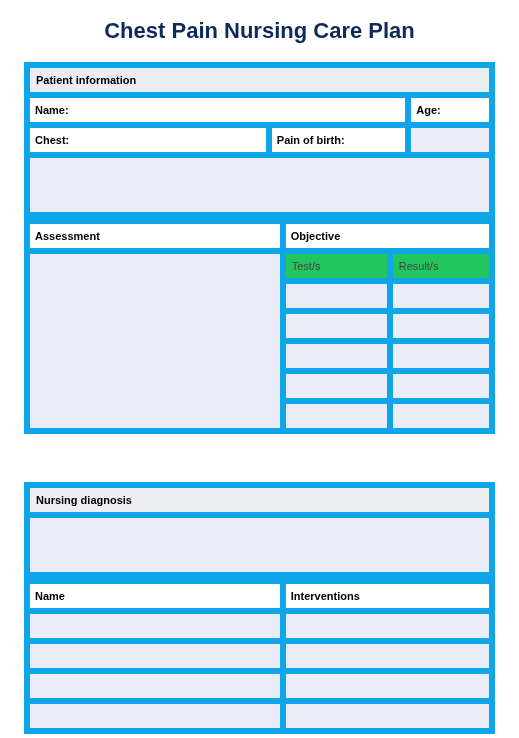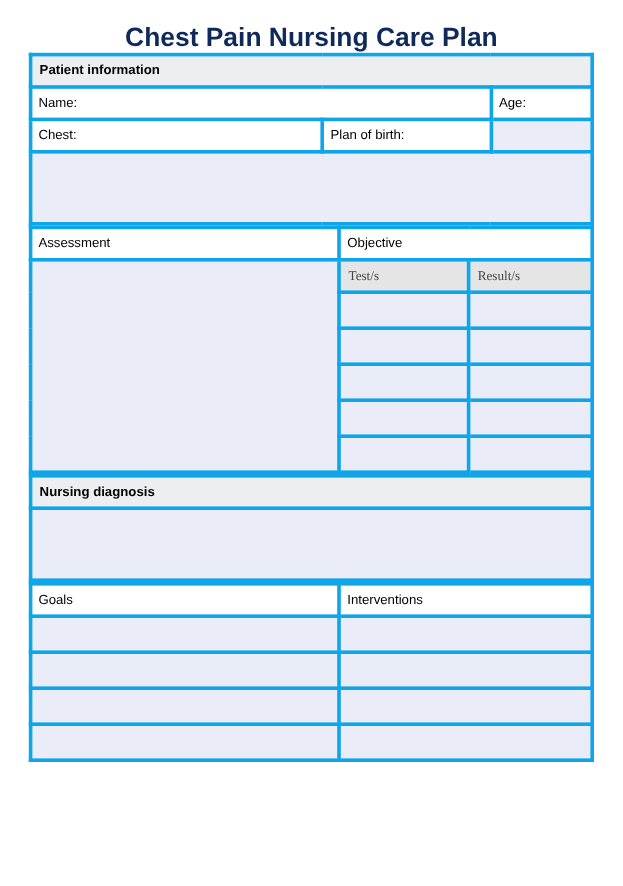--- a/index.html
+++ b/index.html
@@ -8,64 +8,64 @@
     background: #ffffff;
     width: 519px;
     height: 738px;
     padding: 18px 24px;
   }
   .title {
     text-align: center;
     color: #0f2a5a;
     font-size: 22px;
     font-weight: bold;
+    margin-bottom: 18px;
   }
   .section-table {
     width: 100%;
     border-collapse: collapse;
     table-layout: fixed;
   }
   .section-table td, .section-table th {
-    border: 3px solid #0ea5e9;
+    border: 6px solid #0ea5e9;
     font-size: 11px;
     text-align: left;
     vertical-align: top;
   }
   .hdr {
     background: #edeef2;
     font-weight: bold;
     padding: 6px 6px;
     font-size: 11px;
   }
   .subhdr {
     background: #ffffff;
-    font-weight: normal;
+    font-weight: bold;
     padding: 6px 5px;
     font-size: 11px;
   }
   .lightcell {
     background: #eaedf7;
     height: 30px;
     padding: 6px 6px;
     font-weight: normal;
     font-size: 10.5px;
     color: #444;
   }
   .lightcell.big {
     height: 60px;
   }
   .lightcell.short {
     height: 24px;
   }
   .whitecell {
-    background: #e5e5e5;
+    background: #22c55e;
     padding: 6px 6px;
     font-size: 10.5px;
     color: #444;
-    font-family: Liberation Serif, serif;
   }
   .subjective-area {
     background: #eaedf7;
   }
 </style>
 </head>
 <body>
 
 <div class="title">Chest Pain Nursing Care Plan</div>
 
@@ -78,21 +78,21 @@
   <tbody>
       <tr>
     <td class="hdr" colspan="3">Patient information</td>
   </tr>
   <tr>
     <td class="subhdr" colspan="2">Name:</td>
     <td class="subhdr">Age:</td>
   </tr>
   <tr>
     <td class="subhdr">Chest:</td>
-    <td class="subhdr">Plan of birth:</td>
+    <td class="subhdr">Pain of birth:</td>
     <td class="lightcell short"></td>
   </tr>
   <tr>
     <td class="lightcell big" colspan="3"></td>
   </tr>
 </tbody>
   </table>
 
 <table class="section-table" style="border-top:none;">
   <colgroup>
@@ -126,39 +126,39 @@
     <td class="lightcell"></td>
     <td class="lightcell"></td>
   </tr>
   <tr>
     <td class="lightcell"></td>
     <td class="lightcell"></td>
   </tr>
 </tbody>
   </table>
 
-<table class="section-table" style="border-top:none;">
+<table class="section-table" style="border-top:none;margin-top:48px;">
   <tbody>
       <tr>
     <td class="hdr">Nursing diagnosis</td>
   </tr>
   <tr>
     <td class="lightcell big"></td>
   </tr>
 </tbody>
   </table>
 
 <table class="section-table" style="border-top:none;">
   <colgroup>
     <col style="width:55%">
       <col style="width:45%">
   </colgroup>
   <tbody>
       <tr>
-    <td class="subhdr">Goals</td>
+    <td class="subhdr">Name</td>
     <td class="subhdr">Interventions</td>
   </tr>
   <tr>
     <td class="lightcell"></td>
     <td class="lightcell"></td>
   </tr>
   <tr>
     <td class="lightcell"></td>
     <td class="lightcell"></td>
   </tr>

